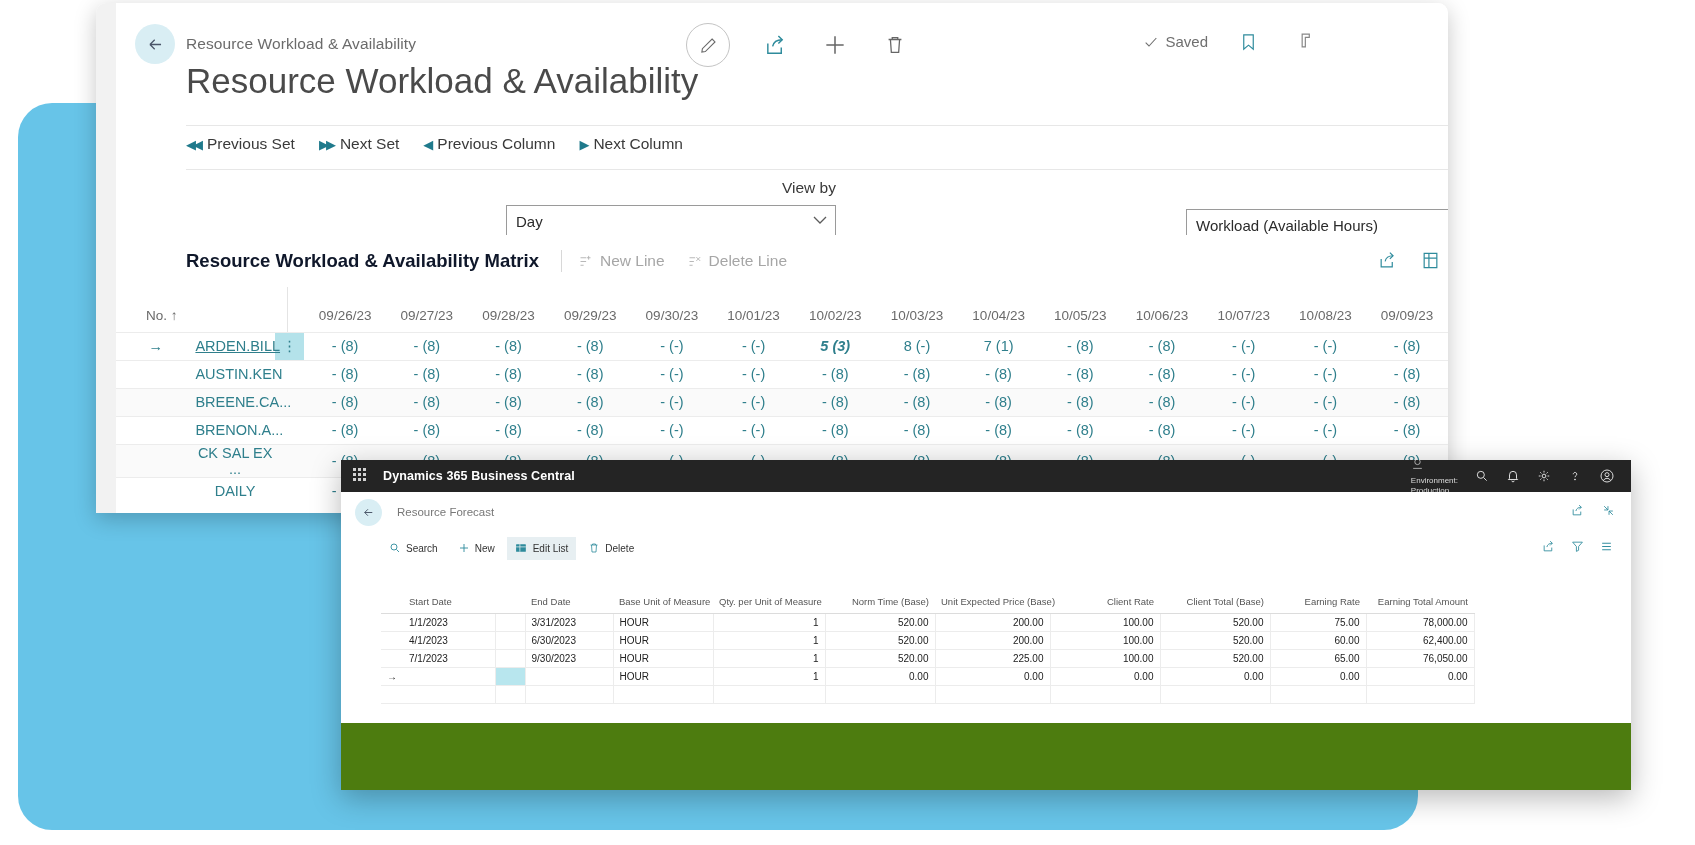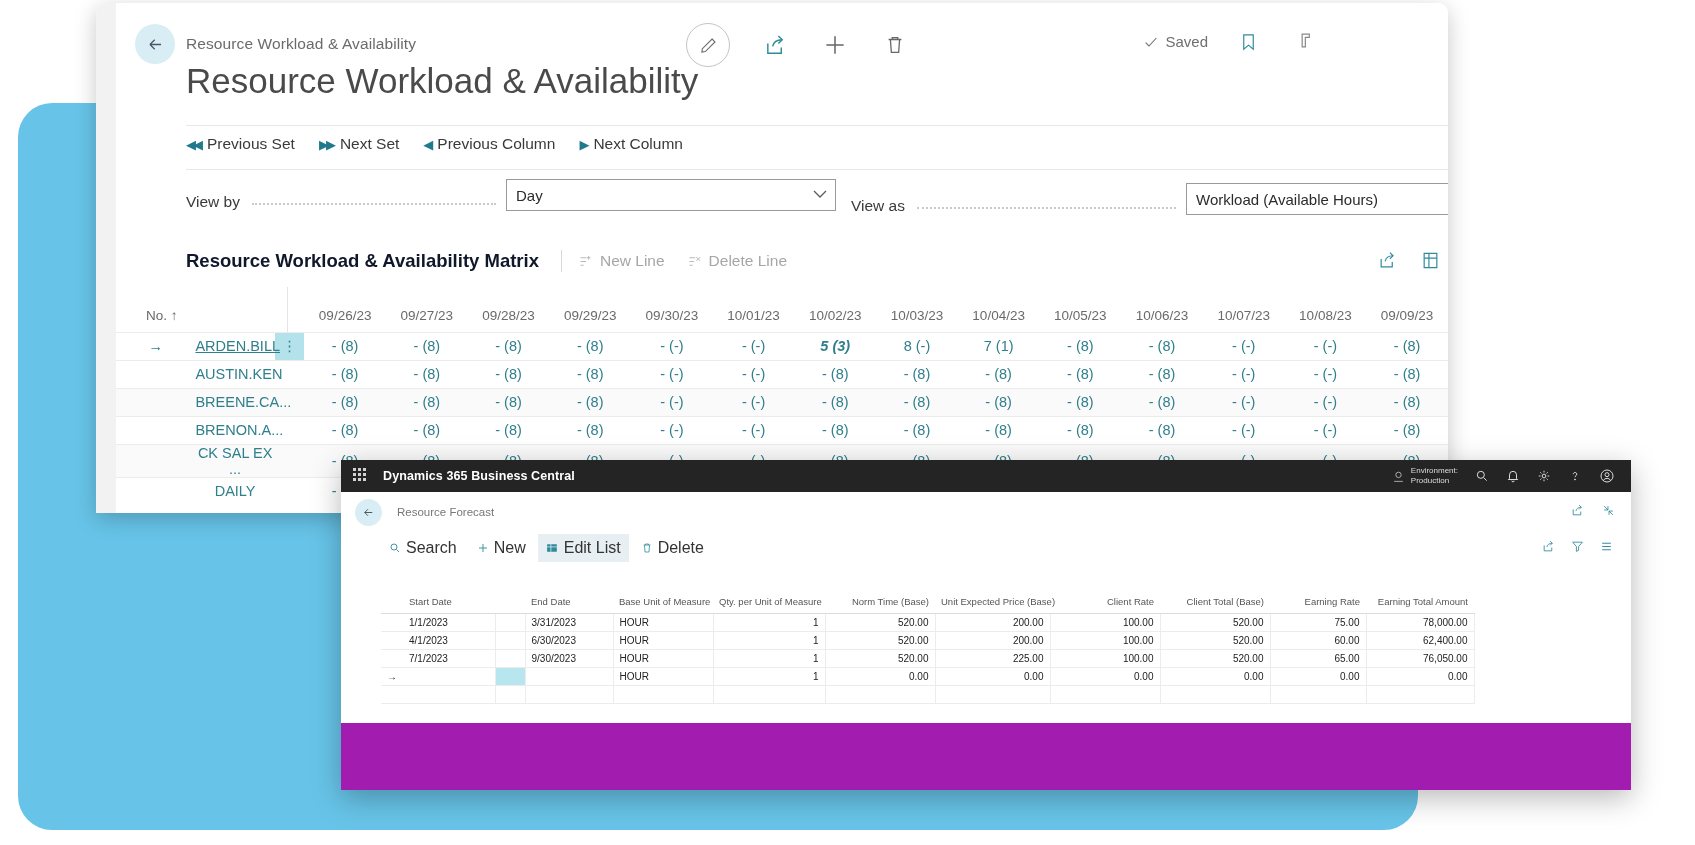--- a/index.html
+++ b/index.html
@@ -78,21 +78,21 @@
   .navact{ display:flex; align-items:center; gap:7px; cursor:pointer;}
   .navact .gl{ color:#1f7a8c; font-size:13px; letter-spacing:-3px; display:inline-block;}
   .hr2{ position:absolute; left:90px; top:166px; right:0; border-top:1px solid #e7e7e7;}
 
   
   .filter-row{ position:absolute; left:90px; top:176px; right:0; height:48px;}
   .flabel{ font-size:15.5px; color:#3a3a3a; }
   .dots{
     flex:1; border-bottom:2px dotted #c9c9c9; margin:0 10px 6px 12px; height:10px;
   }
-  .fgroup{ display:flex; align-items:flex-end; }
+  .fgroup{ display:flex; align-items:flex-end;flex-direction:column; }
   .sel{
     height:32px; border:1px solid #9a9a9a; background:#fff;
     display:flex; align-items:center; justify-content:space-between;
     padding:0 8px 0 9px; font-size:15px; color:#2b2b2b;
   }
   .chev{ color:#5c5c5c; font-size:12px; }
 
   
   .matrix-card{ position:absolute; left:20px; top:232px; right:0; bottom:0; background:#ffffff;}
   .matrix-head{
@@ -127,50 +127,50 @@
   td.val-red{ color:#c0272d; font-weight:bold; font-style:italic;}
 
   
   .vsep{ position:absolute; top:0; bottom:0; width:1px; background:#e4e4e4;}
 
   
   .d365{
     position:absolute; left:341px; top:460px;
     width:1290px; height:330px;
     box-shadow: 0 8px 28px rgba(0,0,0,.28);
-    background:#a21caf; overflow:hidden;
+    background:#4d7c0f; overflow:hidden;
   }
   .d365-title{
     height:32px; background:#242424; display:flex; align-items:center; color:#fff;
   }
   .waffle{
     width:16px; height:16px; margin-left:12px; margin-right:14px;
     display:grid; grid-template-columns:repeat(3,3px); grid-template-rows:repeat(3,3px);
     gap:2px;
   }
   .waffle i{ background:#d2d2d2; display:block; width:3px;height:3px;}
   .d365-name{ font-size:12.5px; font-weight:bold; letter-spacing:.1px;}
   .d365-right{ margin-left:auto; display:flex; align-items:center; gap:17px; padding-right:16px;}
-  .env-block{ display:flex; align-items:center; gap:6px; color:#dcdcdc;}
+  .env-block{ display:flex; gap:6px; color:#dcdcdc;flex-direction:column;}
   .env-text{ font-size:8px; line-height:10px;}
   .d365-ico{ color:#e8e8e8; display:flex; align-items:center;}
 
   
   .d365-page{ background:#ffffff; height:231px; position:relative;}
   .d365-nav{ height:40px; display:flex; align-items:center; padding-left:14px;}
   .d365-back{
     width:27px;height:27px;border-radius:50%;background:#d9eef4;
     display:flex;align-items:center;justify-content:center;color:#4a5568; font-size:13px;
   }
   .d365-crumb{ margin-left:15px; font-size:11.5px; color:#777;}
   .d365-navright{ margin-left:auto; display:flex; gap:18px; padding-right:16px; color:#2e8b9c;}
 
   .d365-toolbar{ height:32px; display:flex; align-items:center; padding-left:40px; gap:4px;}
   .tbtn{
-    display:flex; align-items:center; gap:5px; font-size:16px; color:#333;
+    display:flex; align-items:center; gap:5px; font-size:10px; color:#333;
     padding:5px 8px; cursor:pointer;
   }
   .tbtn.active{ background:#e7eff2;}
   .tb-i{ color:#2e8b9c; display:flex; align-items:center;}
   .d365-tbright{ margin-left:auto; display:flex; gap:16px; padding-right:18px; color:#2e8b9c;}
 
   
   .grid-wrap{ position:absolute; left:40px; top:100px; width:1085px;}
   table.fgrid{ border-collapse:collapse; width:1085px; table-layout:fixed; }
   table.fgrid th{

